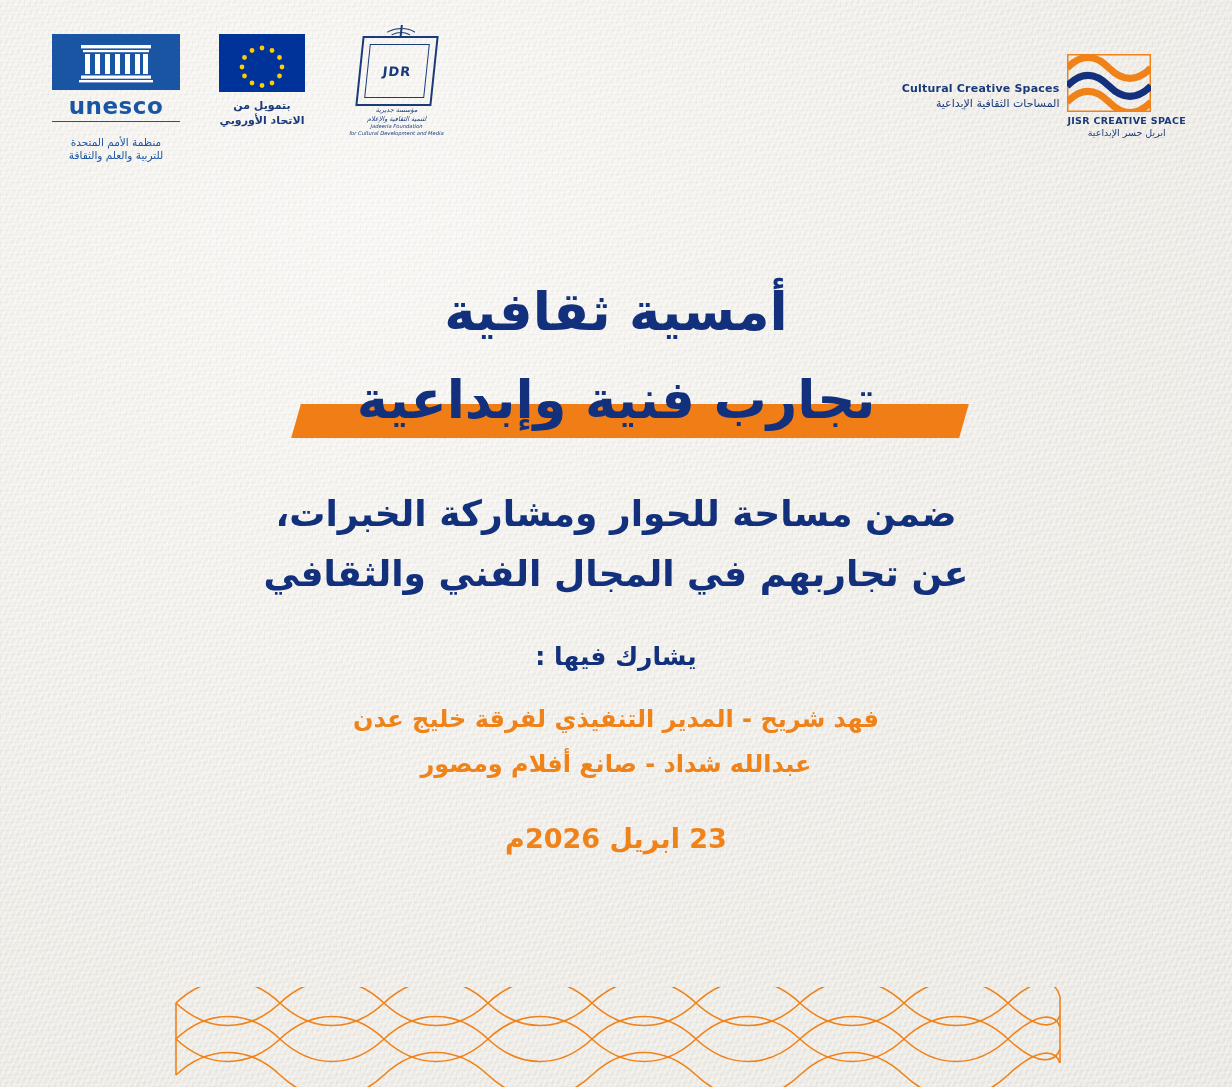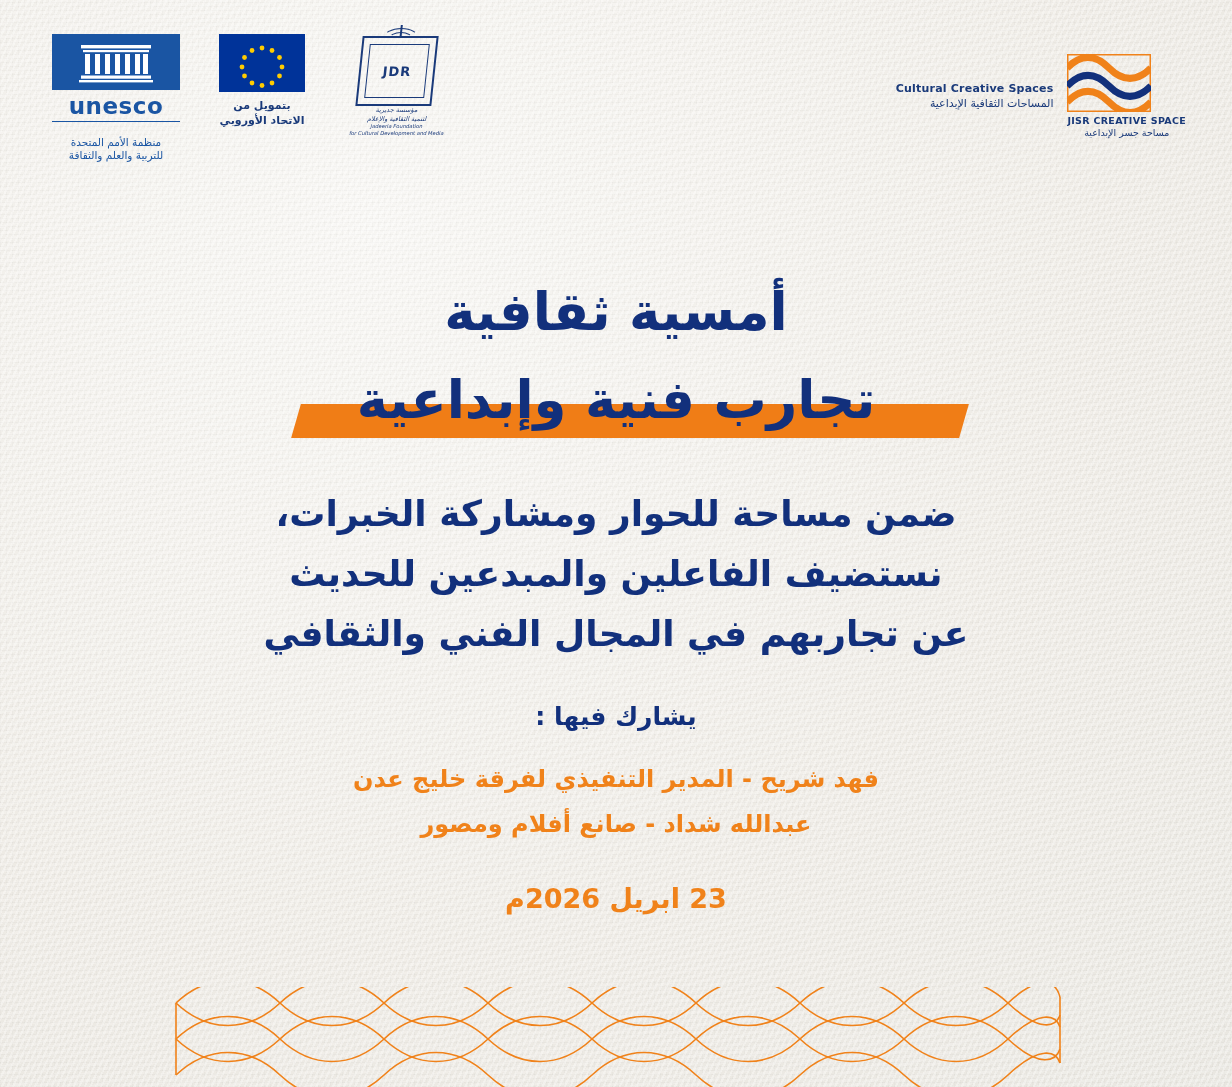--- a/index.html
+++ b/index.html
@@ -160,21 +160,21 @@
     font-style: italic;
   }
   .jad-txt .en { font-size: 5.2px; line-height: 7px; }
 
   
   .logos-right {
     position: absolute;
     right: 46px; top: 24px;
     display: flex;
     align-items: center;
-    gap: 14px;
+    gap: 8px;
     direction: ltr;
   }
   .ccs-text {
     text-align: right;
     color: #1a3a7a;
   }
   .ccs-en { font-size: 11px; font-weight: bold; letter-spacing: .2px; }
   .ccs-ar { font-size: 11px; direction: rtl; margin-top: 2px; }
   .jisr-block { text-align: center; }
   .jisr-mark {
@@ -359,38 +359,37 @@
       <div class="jisr-block">
         <div class="jisr-mark">
           <svg width="84" height="58" viewBox="0 0 84 58">
             <rect x="0" y="0" width="84" height="58" fill="none" stroke="#f0821a" stroke-width="3"></rect>
             <path d="M0 14 C 14 0, 28 0, 42 14 C 56 28, 70 28, 84 14" fill="none" stroke="#f0821a" stroke-width="7"></path>
             <path d="M0 32 C 14 18, 28 18, 42 32 C 56 46, 70 46, 84 32" fill="none" stroke="#12307c" stroke-width="7"></path>
             <path d="M0 48 C 14 34, 28 34, 42 48 C 56 62, 70 62, 84 48" fill="none" stroke="#f0821a" stroke-width="7"></path>
           </svg>
         </div>
         <div class="jisr-text-en">JISR CREATIVE SPACE</div>
-        <div class="jisr-text-ar">مساحة جسر الإبداعية</div>
+        <div class="jisr-text-ar">ابريل جسر الإبداعية</div>
       </div>
     </div>
   </div>
 
   <div class="content">
 
     <div class="title-wrap">
       <div class="title1">أمسية ثقافية</div>
       <div class="title2-row">
         <div class="hl-bar"></div>
         <div class="title2">تجارب فنية وإبداعية</div>
       </div>
     </div>
 
     <div class="body-text">
       <div>ضمن مساحة للحوار ومشاركة الخبرات،</div>
-      <div>نستضيف الفاعلين والمبدعين للحديث</div>
       <div>عن تجاربهم في المجال الفني والثقافي</div>
     </div>
 
     <div class="participate-label">يشارك فيها  :</div>
 
     <div class="names">
       <div class="name">فهد شريح - المدير التنفيذي لفرقة خليج عدن</div>
       <div class="name">عبدالله شداد - صانع أفلام ومصور</div>
     </div>
 

